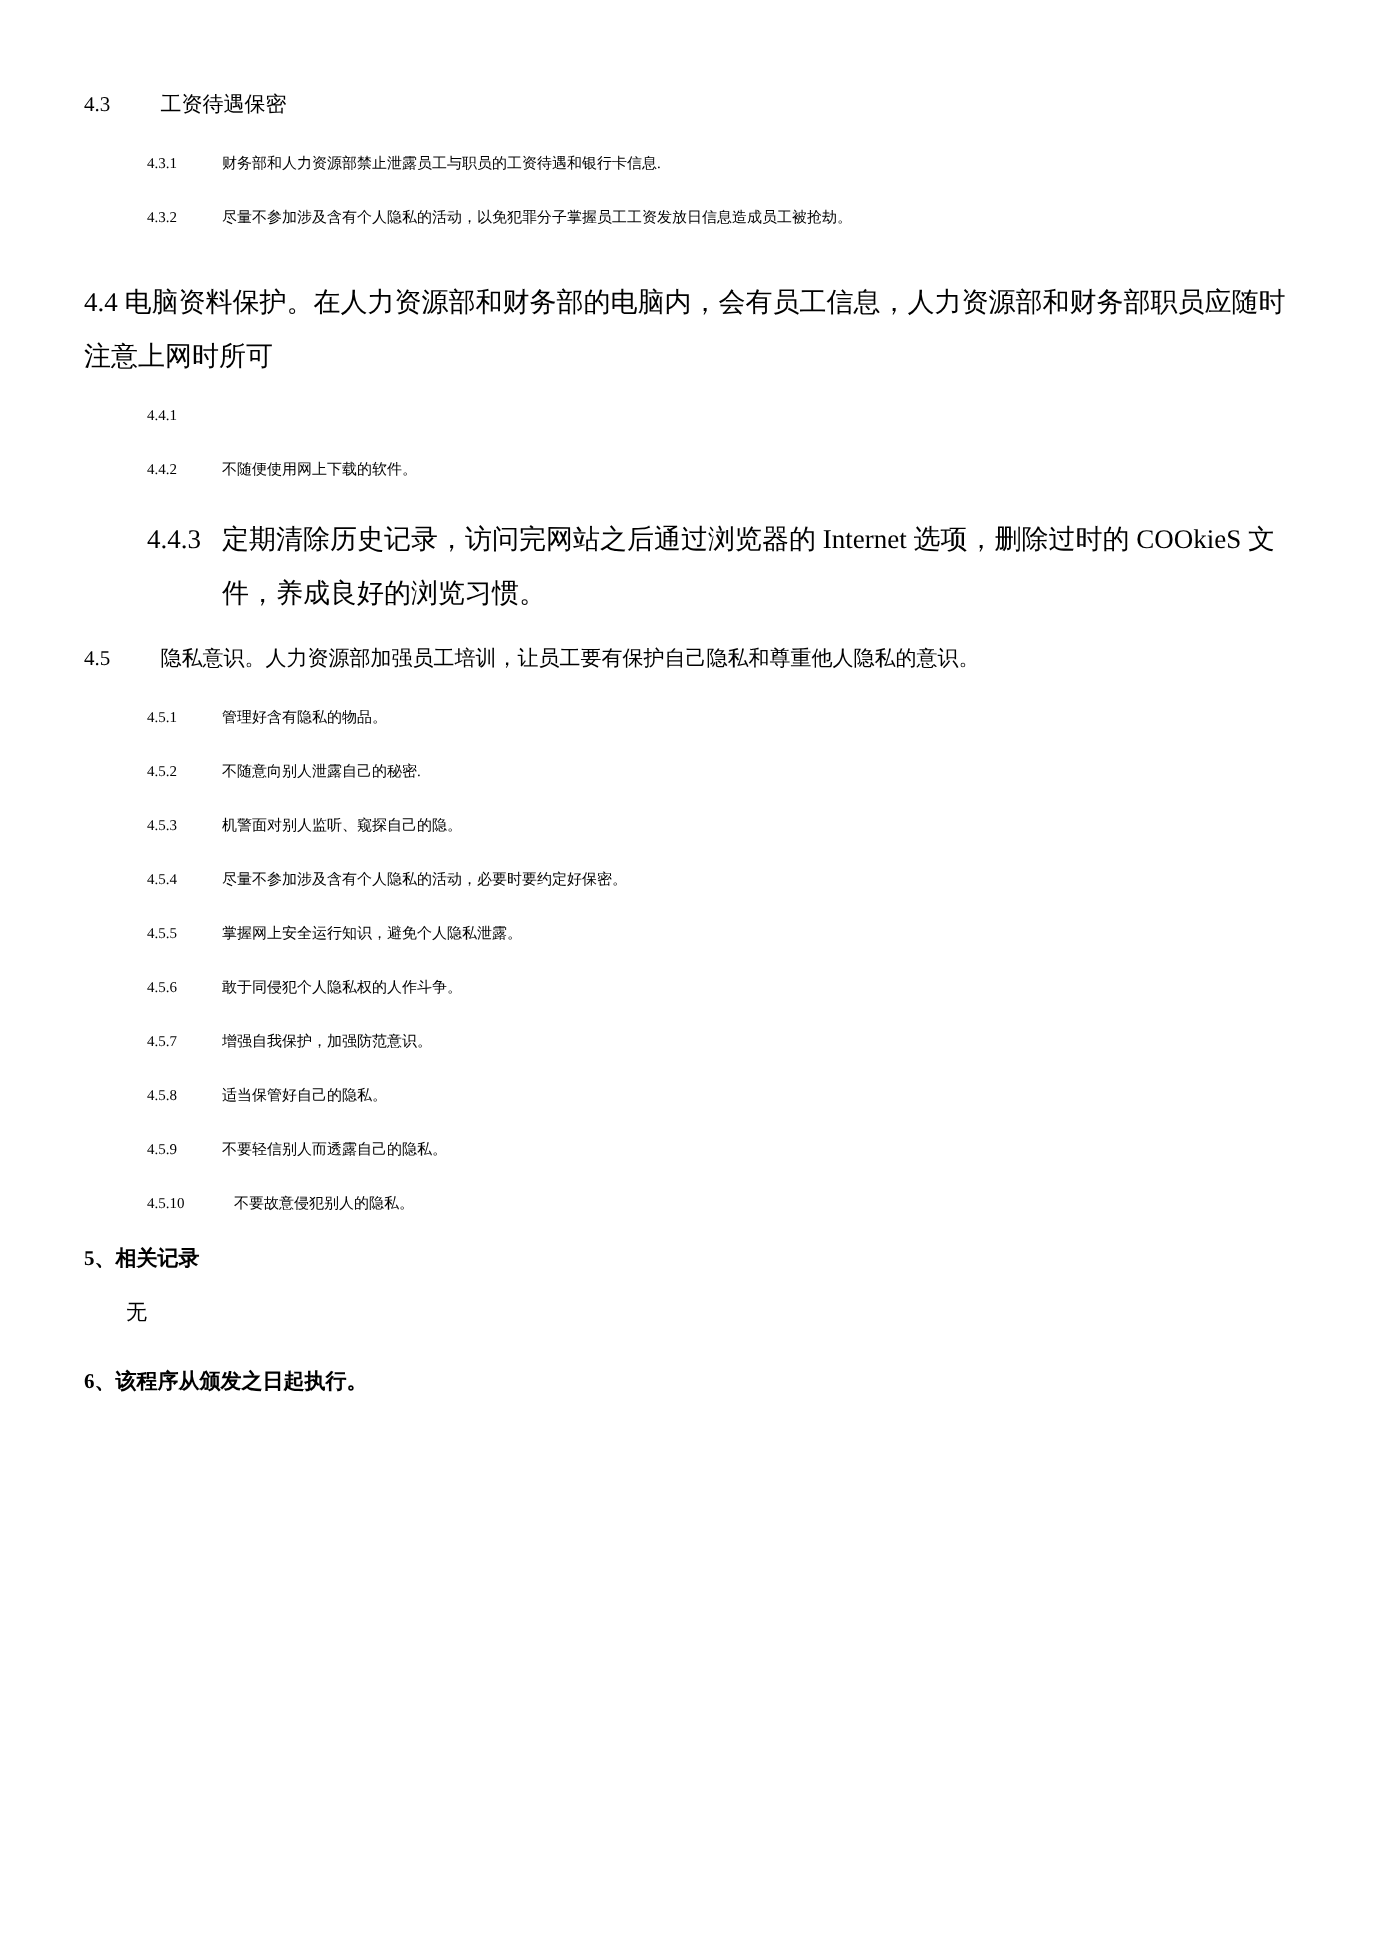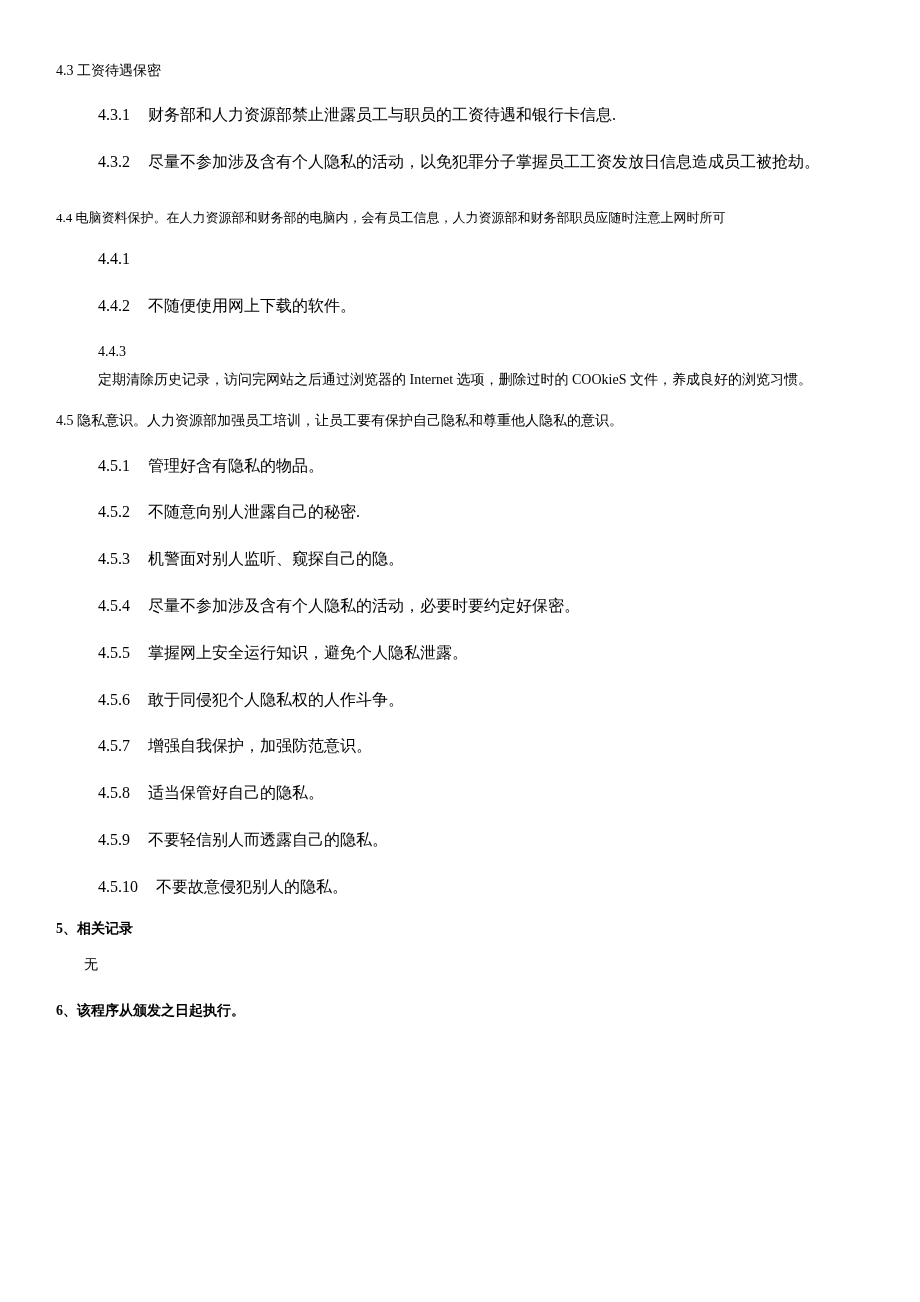--- a/index.html
+++ b/index.html
@@ -10,56 +10,55 @@
       font-family: "Microsoft YaHei", "SimSun", serif;
       color: #000;
       padding: 58px 56px 0 56px;
     }
     .section-heading {
       font-size: 14px;
       line-height: 1.8;
       margin-bottom: 18px;
     }
     .section-heading .num {
-      margin-right: 0;
+      margin-right: 30px;
     }
     .sub-item {
-      font-size: 16px;
+      font-size: 10px;
       line-height: 1.8;
       margin-bottom: 18px;
       padding-left: 42px;
       text-indent: -0px;
       display: flex;
     }
     .sub-item .sub-num {
       min-width: 50px;
       flex-shrink: 0;
     }
     .sub-item .sub-text {
       flex: 1;
     }
     .section-block {
-      font-size: 13px;
+      font-size: 18px;
       line-height: 2.0;
       margin-bottom: 14px;
       font-family: Liberation Serif, serif;
     }
     .section-block .intro-line {
       margin-bottom: 10px;
     }
     .indent-continue {
       padding-left: 42px;
     }
     .sub-item-wide {
-      font-size: 14px;
+      font-size: 18px;
       line-height: 2.0;
       margin-bottom: 14px;
       padding-left: 42px;
       display: flex;
-      flex-direction: column;
     }
     .sub-item-wide .sub-num {
       min-width: 50px;
       flex-shrink: 0;
     }
     .sub-item-wide .sub-text {
       flex: 1;
       line-height: 2.0;
     }
     .bold-section {

